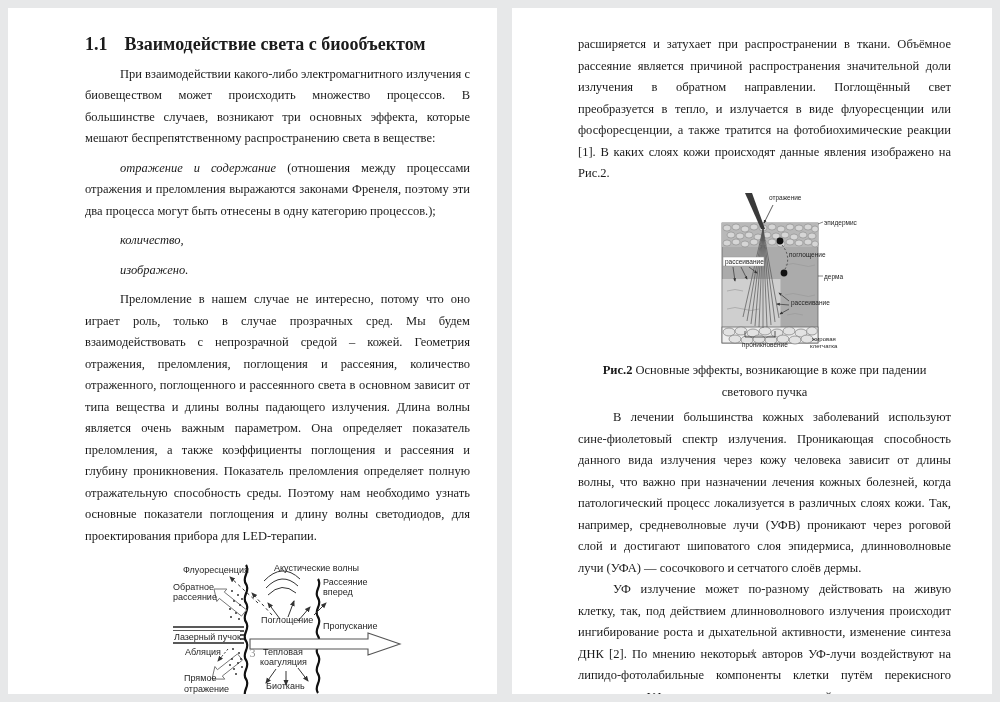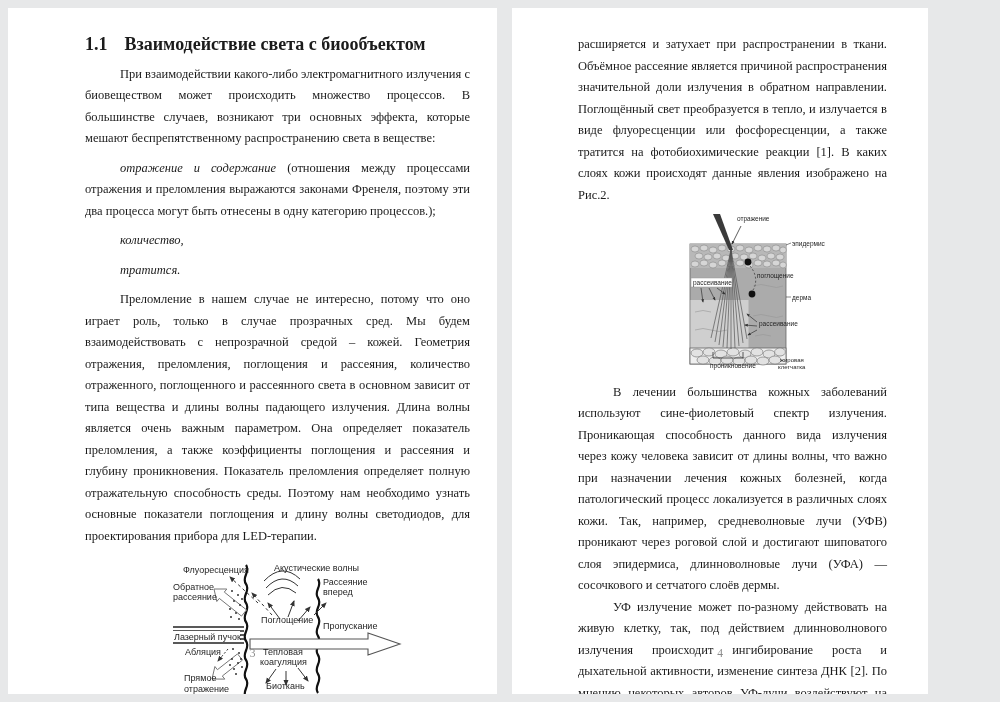--- a/index.html
+++ b/index.html
@@ -9,21 +9,21 @@
     position:relative;
     font-family:"Liberation Serif", serif;
     color:#1b1b1b;
     overflow:hidden;
   }
   .page{
     position:absolute;top:8px;height:686px;background:#ffffff;
     box-sizing:border-box;overflow:hidden;
   }
   .page-left{left:8px;width:489px;padding:26px 27px 0 77px;}
-  .page-right{left:512px;width:416px;padding:26px 41px 0 66px;}
+  .page-right{left:512px;width:480px;padding:26px 41px 0 66px;}
   .doc{font-size:12.5px;line-height:21.5px;}
   h2.heading{
     font-size:18px;margin:0 0 8px 0;font-weight:bold;line-height:21.5px;
   }
   h2.heading .hnum{margin-right:17px;}
   p{margin:0;text-align:justify;}
   p.indent{text-indent:35px;}
   p.spaced{margin-top:8px;}
   .it{font-style:italic;}
   .figure-wrap{margin:6px 0 2px 0;text-align:center;}
@@ -46,21 +46,21 @@
 </head>
 <body>
 
 <div class="page page-left doc">
   <h2 class="heading"><span class="hnum">1.1</span><span>Взаимодействие света с биообъектом</span></h2>
 
   <p class="indent">При взаимодействии какого-либо электромагнитного излучения с биовеществом может происходить множество процессов. В большинстве случаев, возникают три основных эффекта, которые мешают беспрепятственному распространению света в веществе:</p>
 
   <p class="indent spaced"><span class="it">отражение и содержание</span><span> (отношения между процессами отражения и преломления выражаются законами Френеля, поэтому эти два процесса могут быть отнесены в одну категорию процессов.);</span></p>
   <p class="indent spaced it">количество,</p>
-  <p class="indent spaced it">тратится.</p>
+  <p class="indent spaced it">изображено.</p>
 
   <p class="indent spaced">Преломление в нашем случае не интересно, потому что оно играет роль, только в случае прозрачных сред. Мы будем взаимодействовать с непрозрачной средой – кожей. Геометрия отражения, преломления, поглощения и рассеяния, количество отраженного, поглощенного и рассеянного света в основном зависит от типа вещества и длины волны падающего излучения. Длина волны является очень важным параметром. Она определяет показатель преломления, а также коэффициенты поглощения и рассеяния и глубину проникновения. Показатель преломления определяет полную отражательную способность среды. Поэтому нам необходимо узнать основные показатели поглощения и длину волны светодиодов, для проектирования прибора для LED-терапии.</p>
 
   <div class="figure-wrap f1">
     <svg width="260" height="158" viewBox="0 0 260 158">
       <defs>
         <marker id="m1" markerWidth="7" markerHeight="7" refX="5" refY="2.5" orient="auto">
           <path d="M0,0 L6,2.5 L0,5 z" fill="#333"></path>
         </marker>
       </defs>
@@ -269,18 +269,19 @@
       <text class="lbl2" x="104" y="66">поглощение</text>
       <text class="lbl2" x="40" y="73">рассеивание</text>
       <text class="lbl2" x="139" y="88">дерма</text>
       <text class="lbl2" x="106" y="114">рассеивание</text>
       <text class="lbl2" x="57" y="156">проникновение</text>
       <text class="lbl2s" x="127" y="150">жировая</text>
       <text class="lbl2s" x="125" y="157">клетчатка</text>
     </svg>
   </div>
 
+  <p class="caption sp"><b>Рис.2</b><span> Основные эффекты, возникающие в коже при падении светового пучка</span></p>
 
   <p class="indent">В лечении большинства кожных заболеваний используют сине-фиолетовый спектр излучения. Проникающая способность данного вида излучения через кожу человека зависит от длины волны, что важно при назначении лечения кожных болезней, когда патологический процесс локализуется в различных слоях кожи. Так, например, средневолновые лучи (УФВ) проникают через роговой слой и достигают шиповатого слоя эпидермиса, длинноволновые лучи (УФА) — сосочкового и сетчатого слоёв дермы.</p>
   <p class="indent">УФ излучение может по-разному действовать на живую клетку, так, под действием длинноволнового излучения происходит ингибирование роста и дыхательной активности, изменение синтеза ДНК [2]. По мнению некоторых авторов УФ-лучи воздействуют на липидо-фотолабильные компоненты клетки путём перекисного окисления. УФ-излучение оказывает воздействие на иммунную систему, в частности, изменяет функцию и количественное содержание клеток Лангерганса [3]. А синий свет инактивирует иммунитет бактерий к антибиотикам и многие штаммы вирусов, вызывающие серьёзные заболеввания, становятся чувствительными к простым антисептическим средствам, таким как перекись водорода. [9]</p>
 
   <div class="pagenum">4</div>
 </div>
 
 </body></html>

